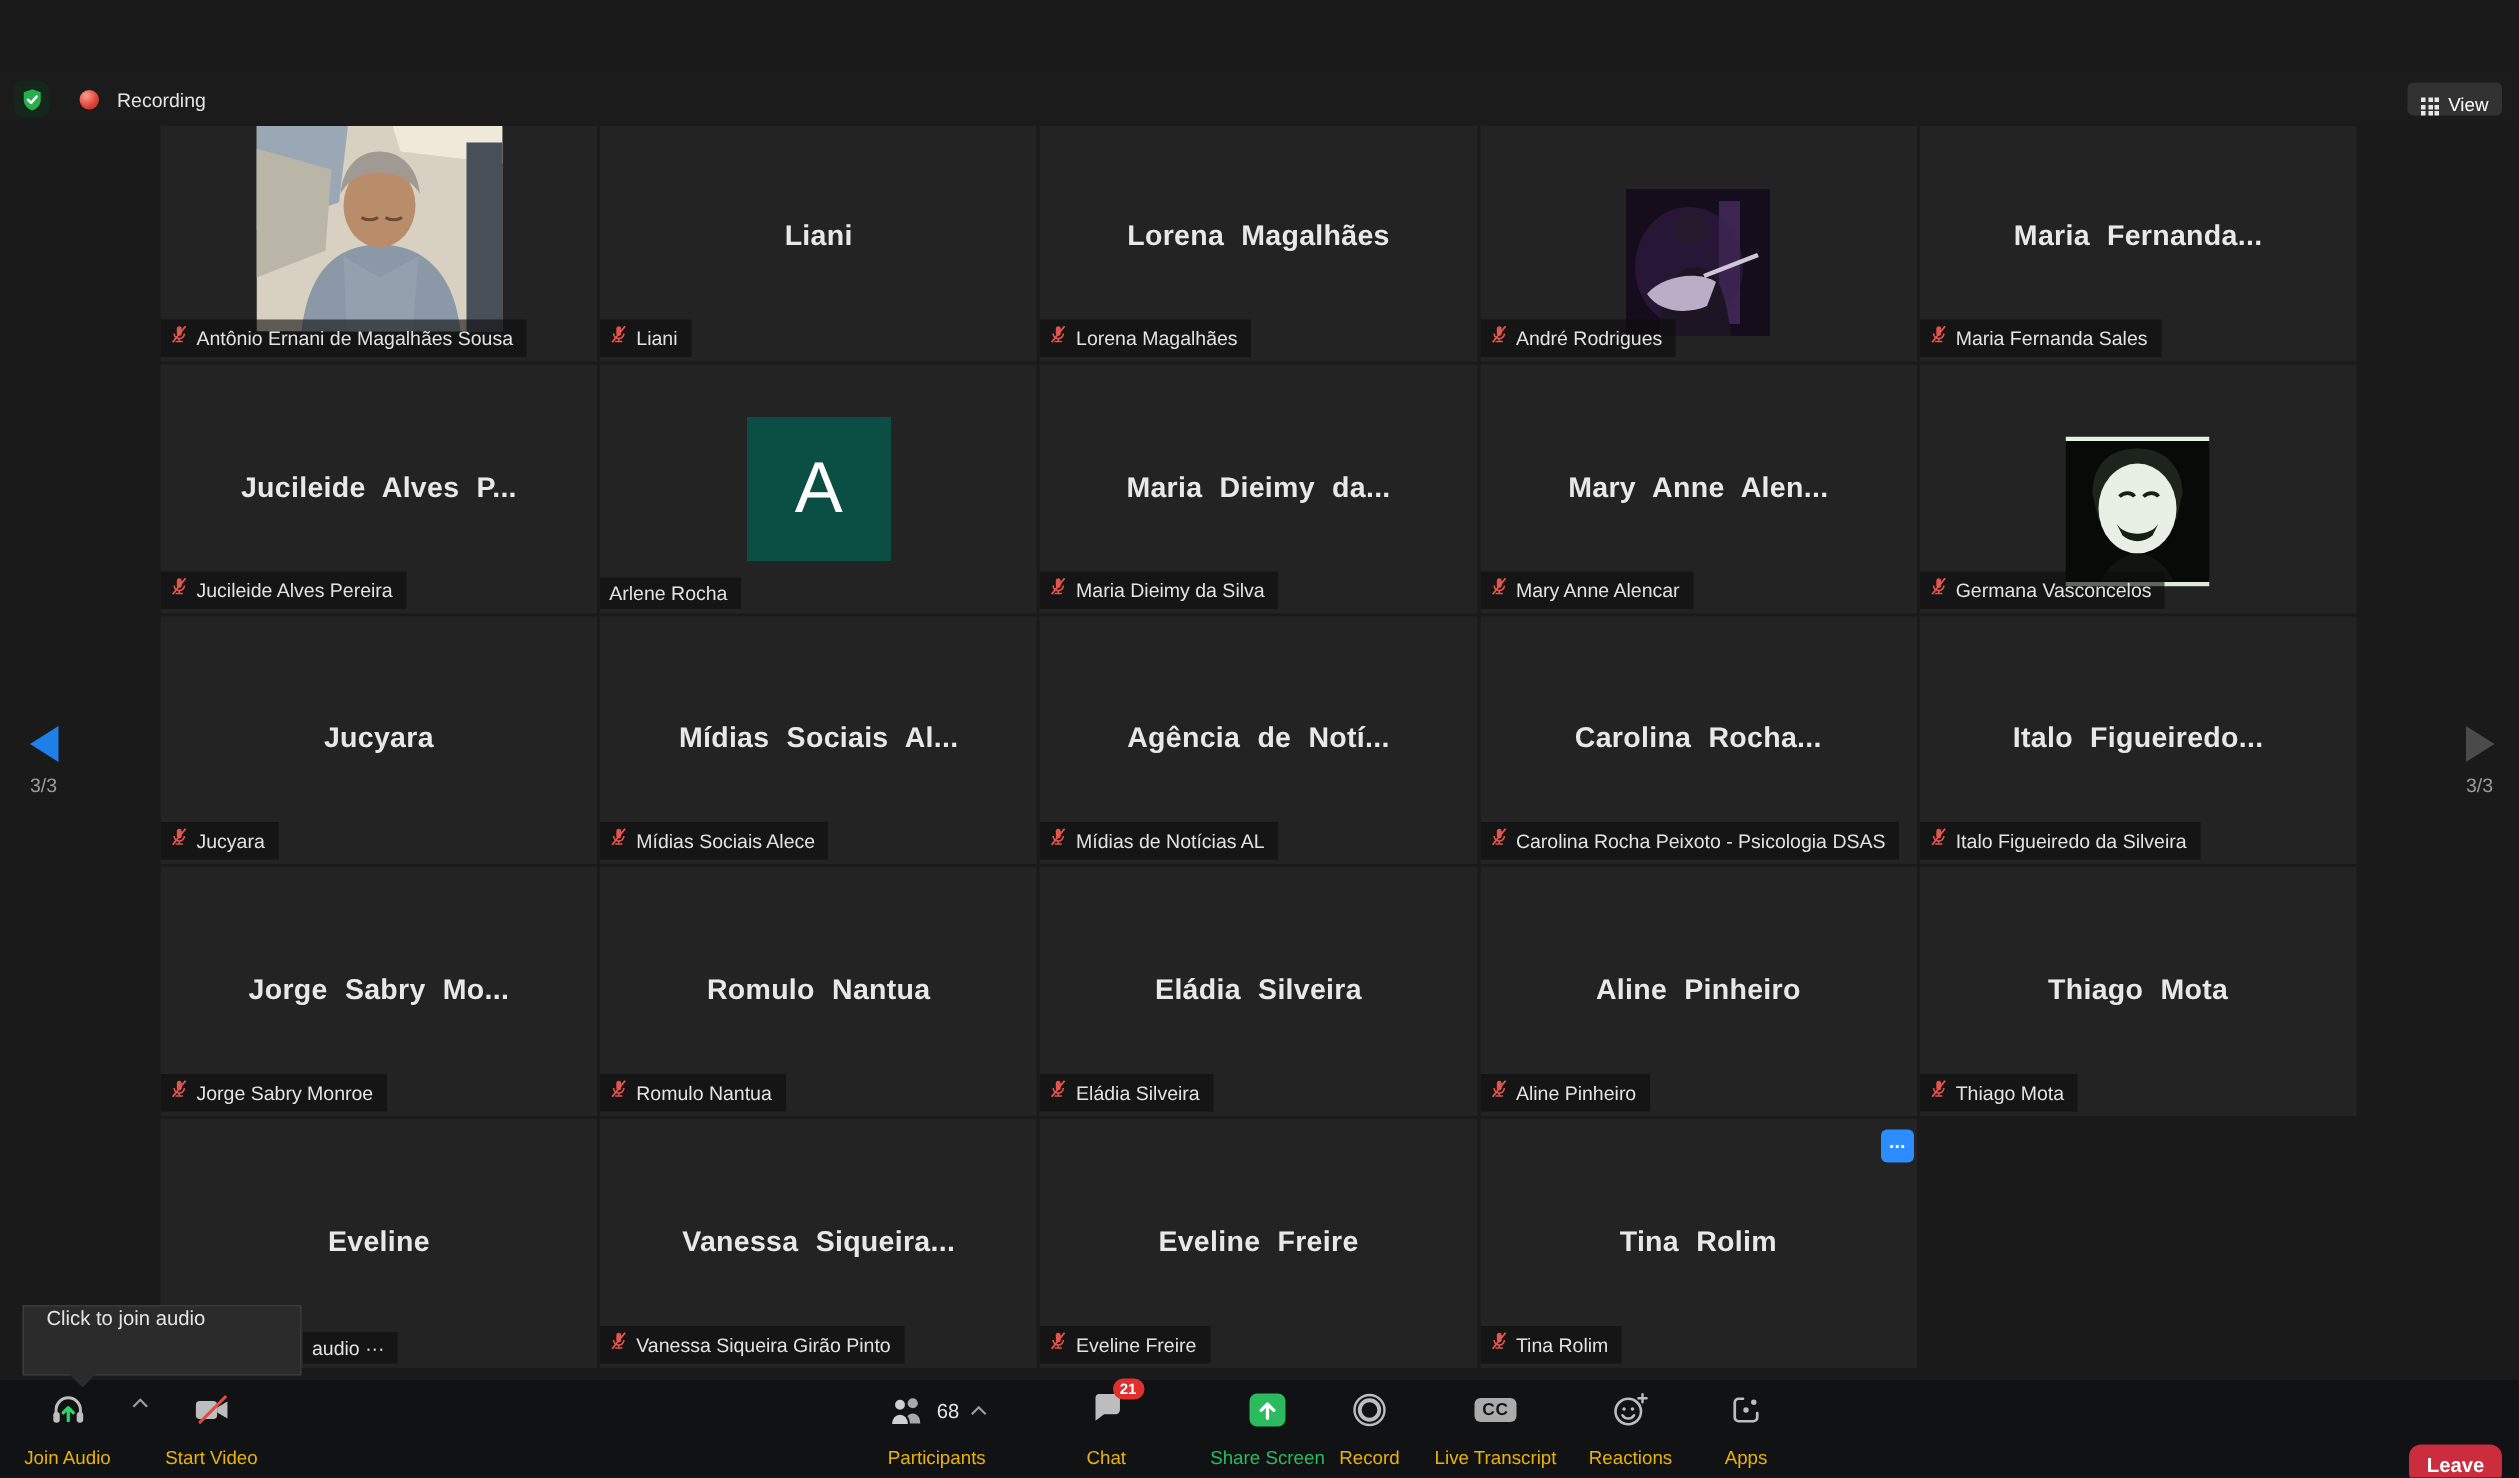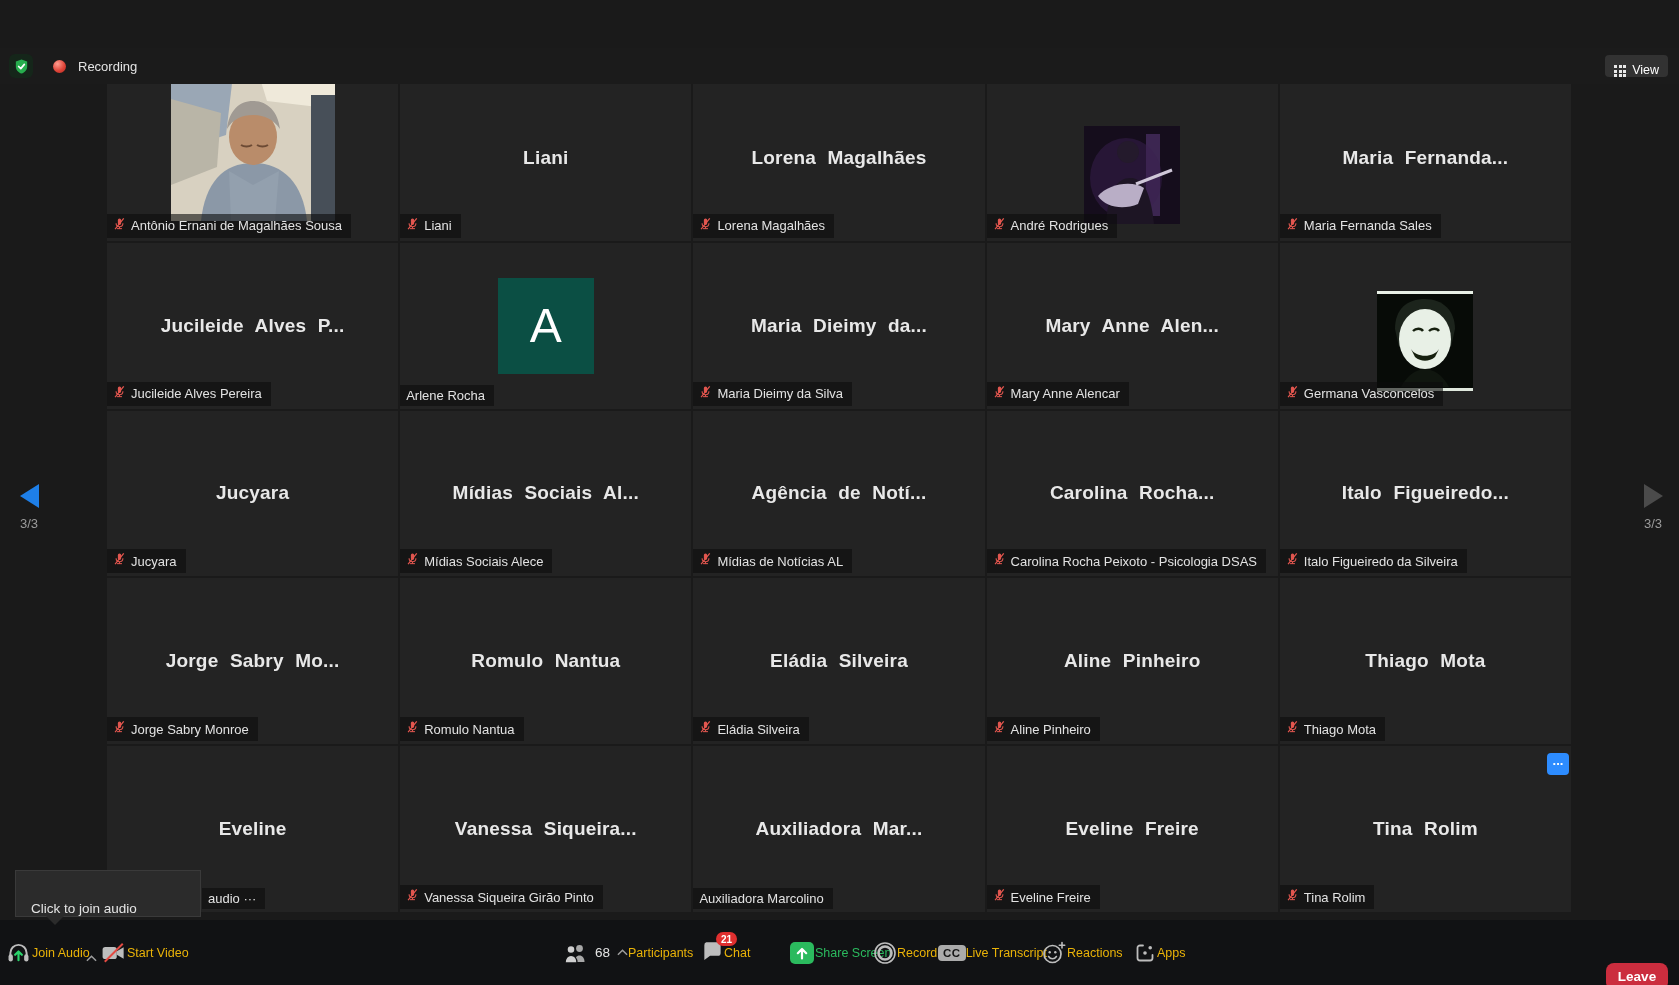--- a/index.html
+++ b/index.html
@@ -48,31 +48,31 @@
   .nav-right { position:absolute; left:1644px; top:484px; width:0; height:0;
     border-top:12px solid transparent; border-bottom:12px solid transparent;
     border-left:19px solid #4b4b4b; cursor:default; }
   .page-ind { position:absolute; width:40px; text-align:center; top:516px; color:#9b9b9b;
     font-size:13px; }
   .page-ind.left { left:9px; }
   .page-ind.right { left:1633px; }
 
   
   .tooltip { position:absolute; left:15px; top:870px; width:186px; height:47px; background:#2b2b2b;
-    border:1px solid #3a3a3a; display:flex; align-items:flex-end; padding-left:15px; color:#e4e4e4;
+    border:1px solid #3a3a3a; display:flex; align-items:flex-start; padding-left:15px; color:#e4e4e4;
     font-size:13.5px; z-index:40; }
   .tooltip:after { content:""; position:absolute; left:30px; bottom:-9px; width:0; height:0;
     border-left:9px solid transparent; border-right:9px solid transparent;
     border-top:9px solid #2b2b2b; }
 
   
   .toolbar { position:absolute; bottom:0; left:0; width:100%; height:65px; background:#111214;
     z-index:30; }
-  .tb-btn { position:absolute; top:6px; height:53px; display:flex; flex-direction:row;
-    align-items:center; cursor:default; }
+  .tb-btn { position:absolute; top:6px; height:53px; display:flex; flex-direction:column;
+    align-items:center; justify-content:space-between; cursor:default; }
   .tb-icon { height:28px; display:flex; align-items:center; justify-content:center; gap:5px; }
   .tb-label { color:#eab308; font-size:12.5px; white-space:nowrap; }
   .tb-label.green { color:#2bba5e; }
   .count { color:#e5e5e5; font-size:13.5px; }
   .caret { margin-left:2px; }
   .chat-wrap { position:relative; }
   .chat-badge { position:absolute; top:-7px; right:-13px; min-width:21px; height:14px;
     background:#e02f2f; border-radius:7px; color:#fff; font-size:10px; font-weight:700;
     display:flex; align-items:center; justify-content:center; padding:0 4px; }
   .cc-box { background:#ababab; color:#141414; font-weight:700; font-size:11.5px;
@@ -497,28 +497,20 @@
           <path d="M3.8 7.2c0 2.3 1.9 4.2 4.2 4.2s4.2-1.9 4.2-4.2" stroke="#e0564f" fill="none" stroke-width="1.3"></path>
           <line x1="8" y1="11.4" x2="8" y2="13.6" stroke="#e0564f" stroke-width="1.3"></line>
           <line x1="5" y1="13.7" x2="11" y2="13.7" stroke="#e0564f" stroke-width="1.3"></line>
           <line x1="2.6" y1="14.4" x2="13.2" y2="1.2" stroke="#e8574f" stroke-width="1.5"></line>
         </svg>
       </span>
       <span class="label-text">Vanessa Siqueira Girão Pinto</span>
     </div>
   </div>
 
-  <div class="tile">
-    <div class="media"></div>
-    <div class="center-name">Auxiliadora Mar...</div>
-    <div class="name-label">
-
-      <span class="label-text">Auxiliadora Marcolino</span>
-    </div>
-  </div>
 
   <div class="tile">
     <div class="media"></div>
     <div class="center-name">Eveline Freire</div>
     <div class="name-label">
       <span>
         <svg width="13" height="14" viewBox="0 0 16 16">
           <path d="M8 1.3c-1.2 0-2 .9-2 2v3.8c0 1.1.8 2 2 2s2-.9 2-2V3.3c0-1.1-.8-2-2-2z" fill="#e0564f"></path>
           <path d="M3.8 7.2c0 2.3 1.9 4.2 4.2 4.2s4.2-1.9 4.2-4.2" stroke="#e0564f" fill="none" stroke-width="1.3"></path>
           <line x1="8" y1="11.4" x2="8" y2="13.6" stroke="#e0564f" stroke-width="1.3"></line>

